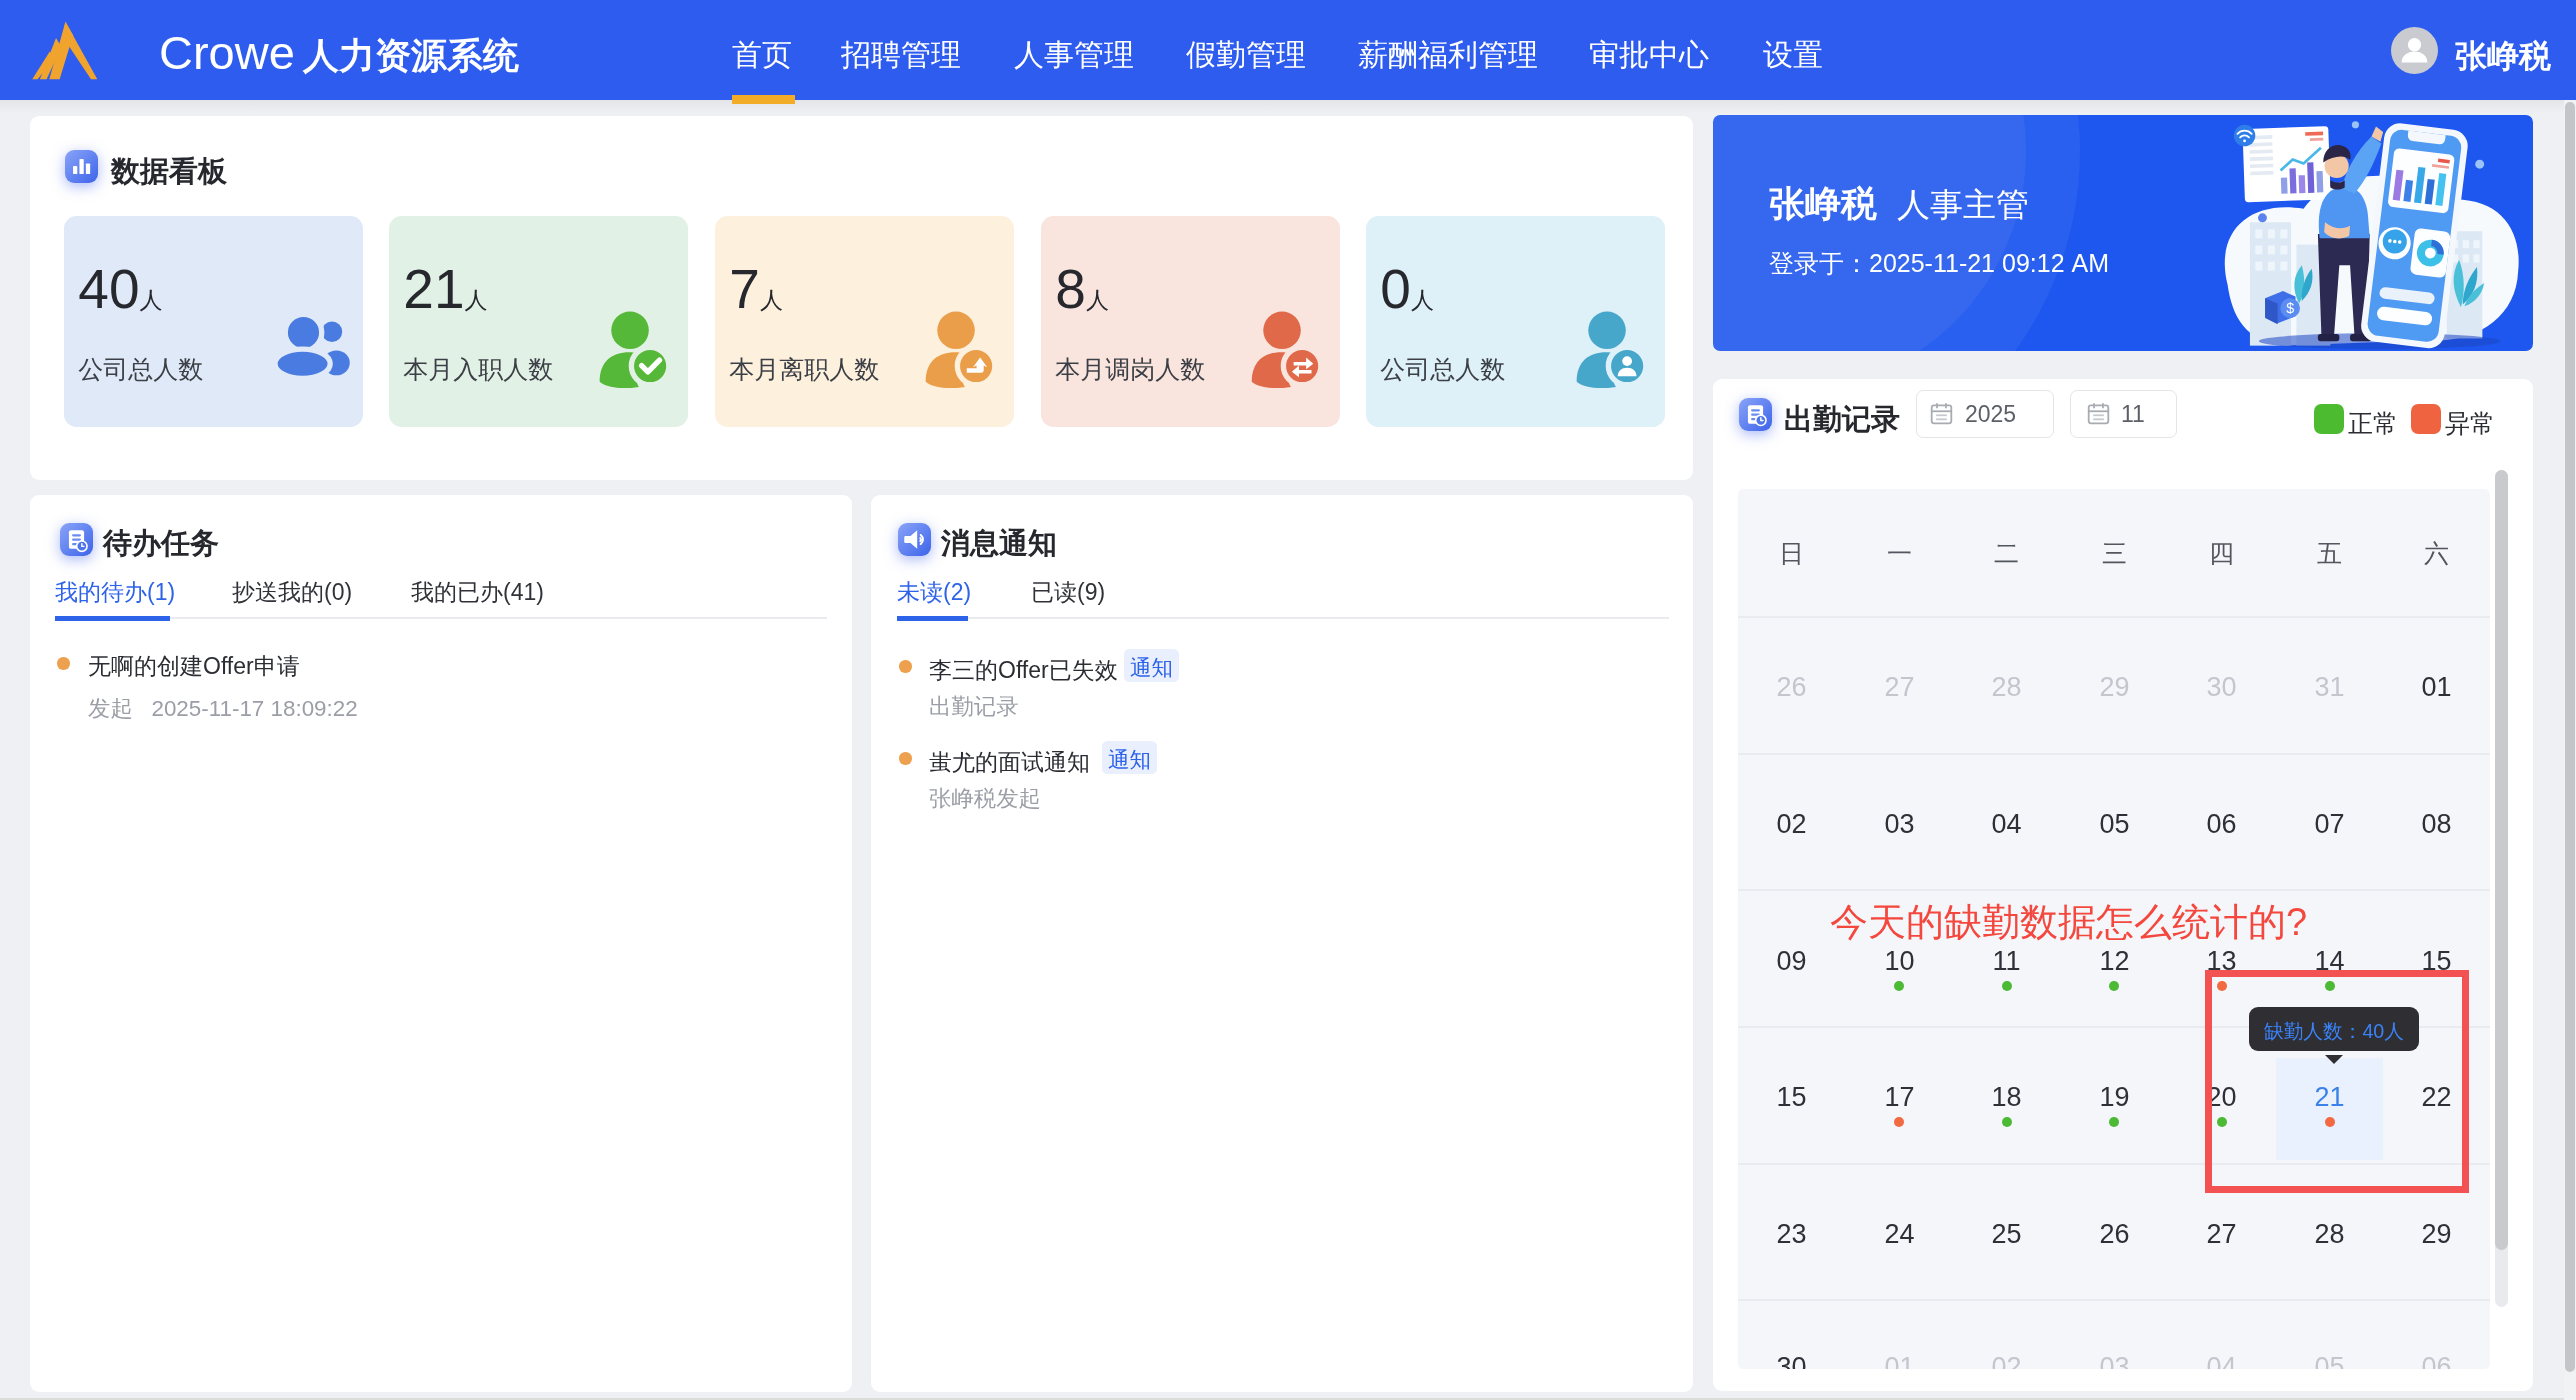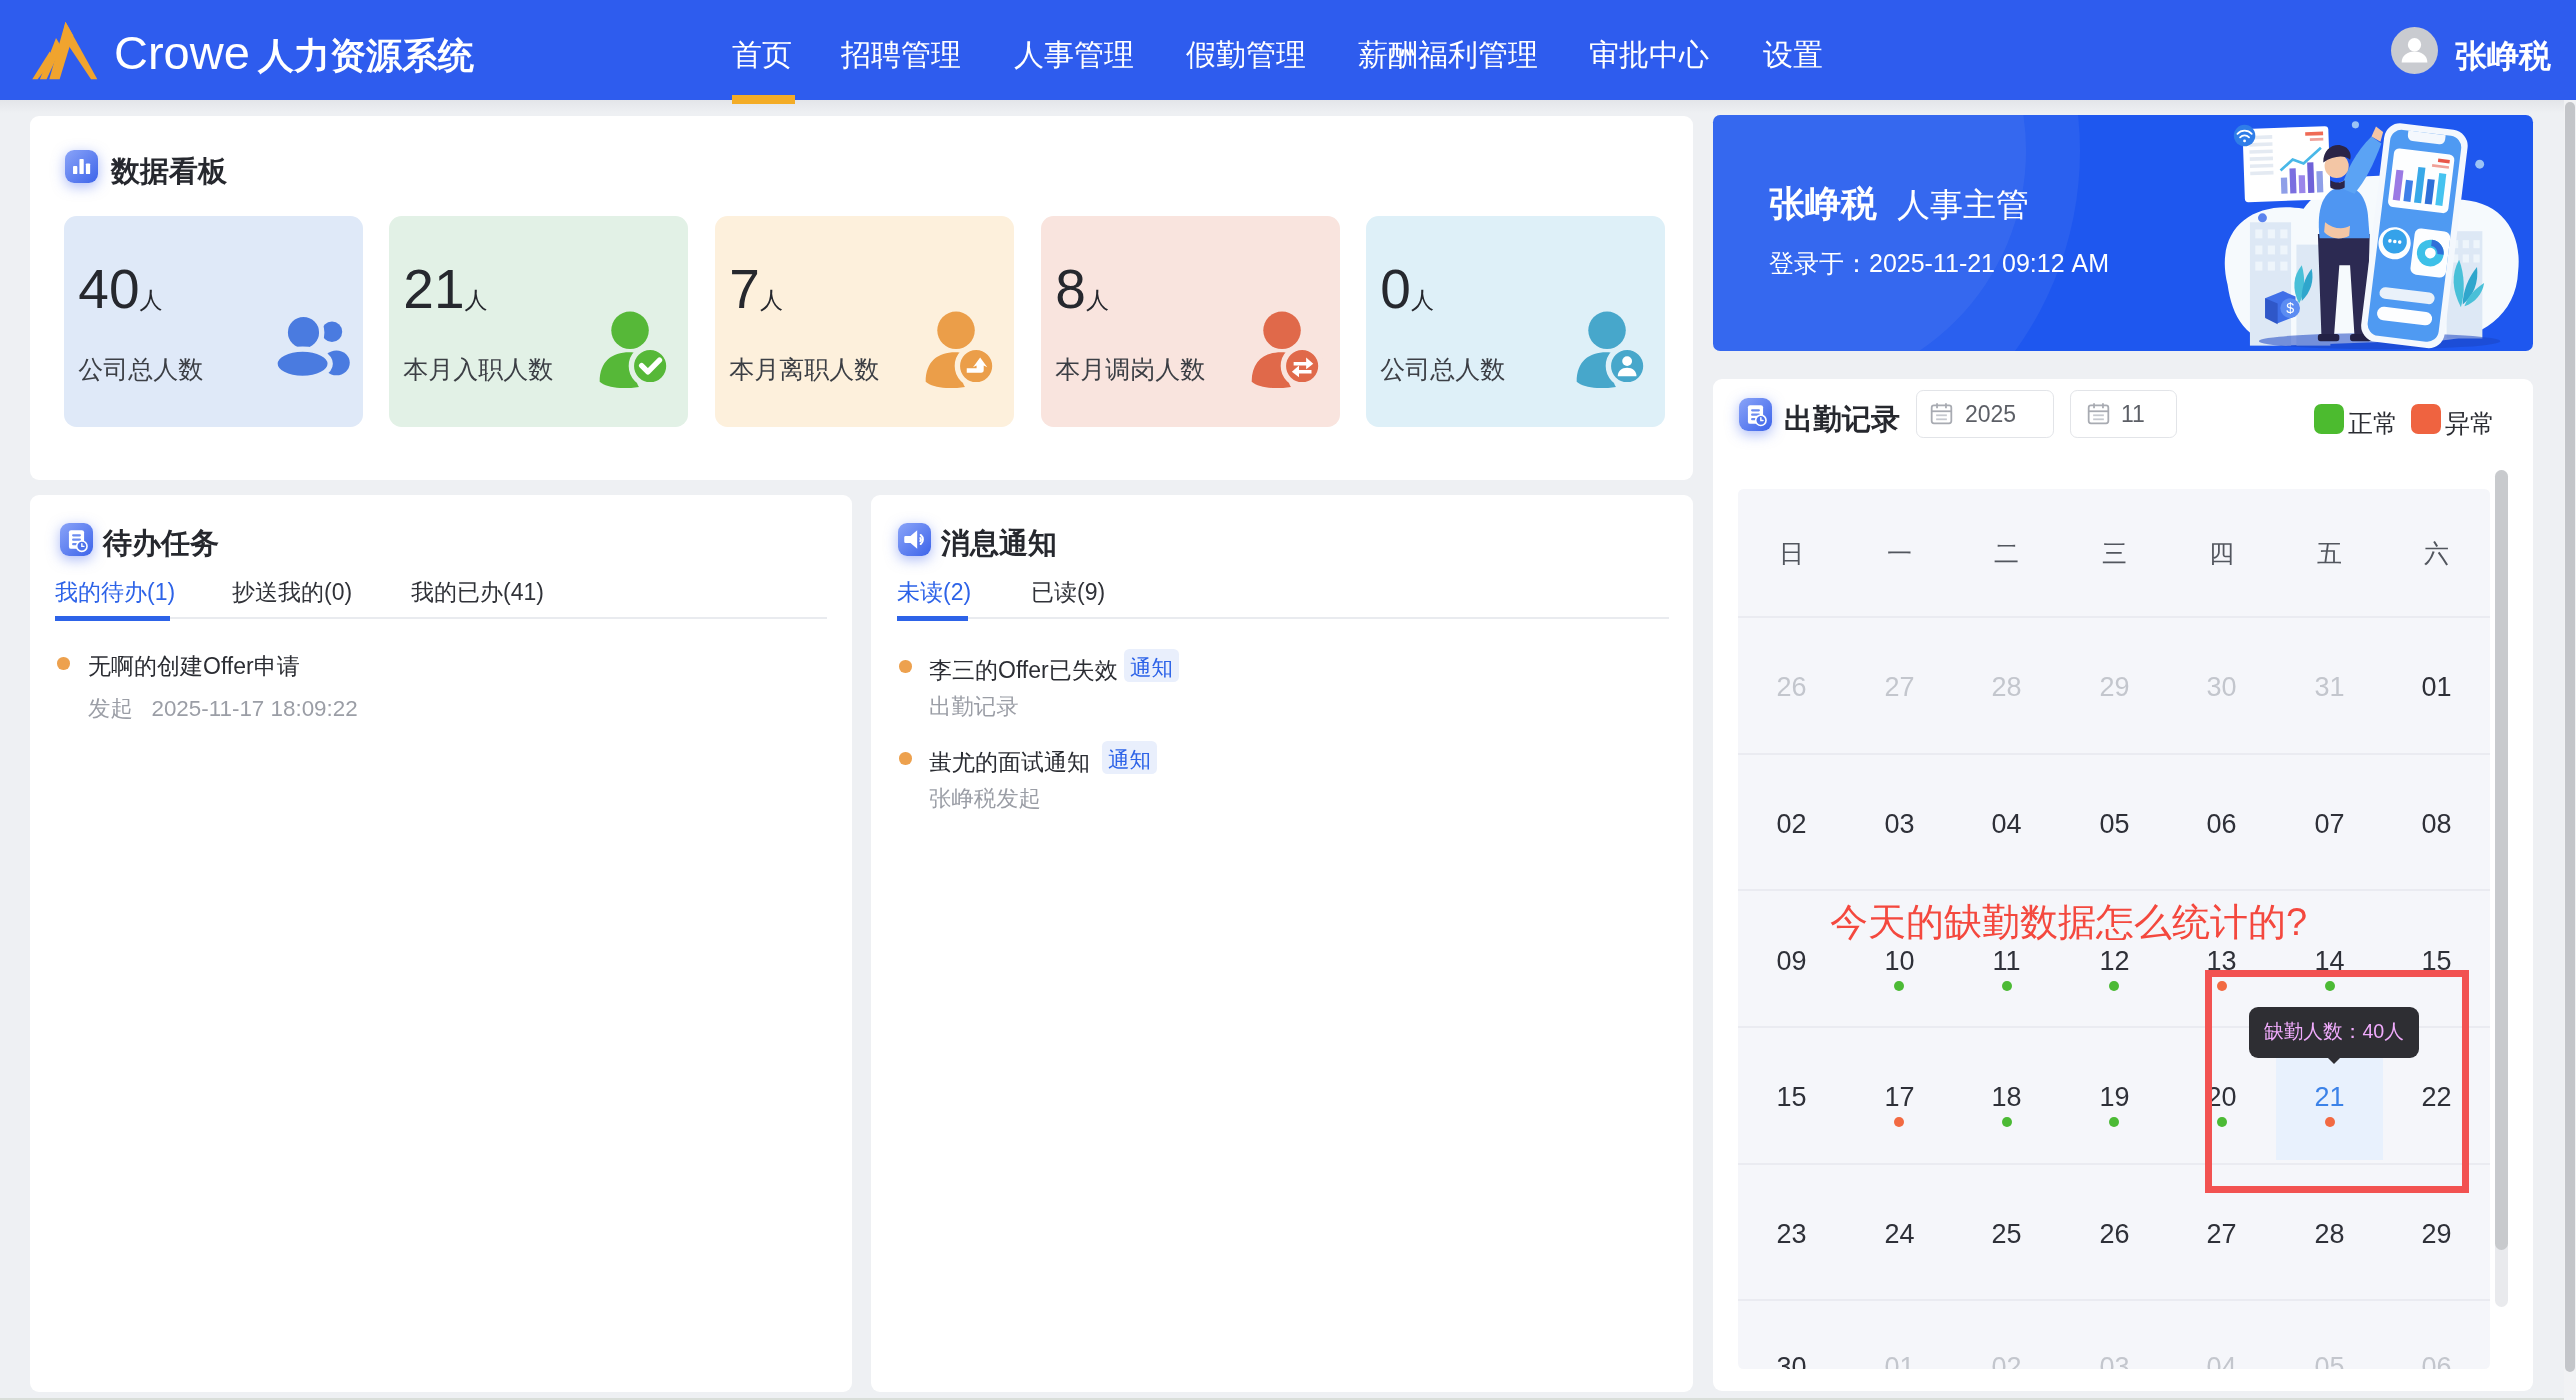--- a/index.html
+++ b/index.html
@@ -1,21 +1,21 @@
 <!DOCTYPE html>
 <html style="font-size:14.3px"><head>
 <meta charset="utf-8">
 <style>
 * { margin:0; padding:0; box-sizing:border-box; }
 html,body { width:2576px; height:1400px; overflow:hidden; background:#eef0f3; font-family:"Liberation Sans",sans-serif; }
 .abs { position:absolute; }
 
 .nav { position:absolute; left:0; top:0; width:2576px; height:100px; background:#2e5cee; }
 .nav-shadow { position:absolute; left:0; top:100px; width:2576px; height:12.5px; background:linear-gradient(#e3e5e9,#eef0f3); }
-.navtitle { position:absolute; top:32px; font-size:36px; font-weight:bold; color:#fff; }
+.navtitle { position:absolute; top:32px; font-size:36px; font-weight:bold; color:#fff;margin-left:45px; }
 .navitem { position:absolute; top:35px; font-size:30px; color:#fff; }
 .nav-underline { position:absolute; left:732px; top:95px; width:63px; height:9px; background:#f3ac27; }
 .avatar { position:absolute; left:2391px; top:27px; width:47px; height:47px; border-radius:50%; background:#c9cbd0; }
 .uname { position:absolute; left:2455px; top:35px; font-size:32px; font-weight:bold; color:#fff; }
 
 .card { position:absolute; background:#fff; border-radius:9px; }
 .hicon { position:absolute; width:33px; height:33px; border-radius:9px; background:linear-gradient(135deg,#8aa4f8,#3d64ea); box-shadow:0 3.6px 12.5px rgba(90,120,240,0.5); }
 .htitle { position:absolute; font-size:29px; font-weight:bold; color:#26282e; }
 
 .stat { position:absolute; top:216px; width:299px; height:211px; border-radius:12.5px; }
@@ -401,20 +401,20 @@
 <div class="dnum dgray" style="left:430px;top:863px;">04</div>
 <div class="dnum dgray" style="left:538px;top:863px;">05</div>
 <div class="dnum dgray" style="left:645px;top:863px;">06</div>
 </div>
 
 <div class="abs" style="left:2495px;top:470px;width:13.4px;height:837px;background:#e9eaed;border-radius:7.2px;"></div>
 <div class="abs" style="left:2495px;top:470px;width:13.4px;height:780px;border-radius:7.2px;background:#c8cacd;"></div>
 
 <div class="abs" style="left:1830px;top:897px;font-size:38px;color:#f4483e;">今天的缺勤数据怎么统计的?</div>
 <div class="abs" style="left:2205px;top:970px;width:264px;height:223px;border:7.2px solid #f25251;"></div>
-<div class="abs" style="left:2249px;top:1007px;width:170px;height:51px;border-radius:9px;background:#2e2e33;color:#f0abfc;font-size:19.7px;text-align:center;line-height:48px;">缺勤人数：40人</div>
+<div class="abs" style="left:2249px;top:1007px;width:170px;height:44px;border-radius:9px;background:#2e2e33;color:#3b82f6;font-size:19.7px;text-align:center;line-height:48px;">缺勤人数：40人</div>
 <div class="abs" style="left:2325px;top:1055px;width:0;height:0;border-left:9.8px solid transparent;border-right:9.8px solid transparent;border-top:9.8px solid #2e2e33;"></div>
 
 <div class="abs" style="left:0;top:1398px;width:2576px;height:2.7px;background:#d9ded9;"></div>
 
 <div class="abs" style="left:2564px;top:100px;width:11.6px;height:1300px;background:#f1f2f4;"></div>
 <div class="abs" style="left:2565px;top:102px;width:9.8px;height:1270px;border-radius:5.4px;background:#c3c5c9;"></div>
 
 
 </body></html>

